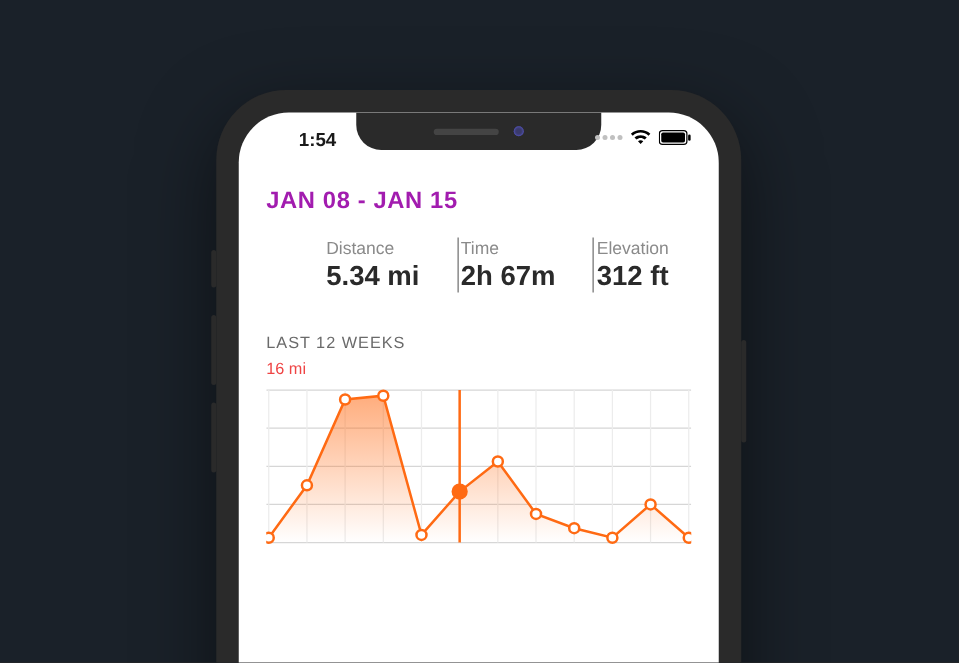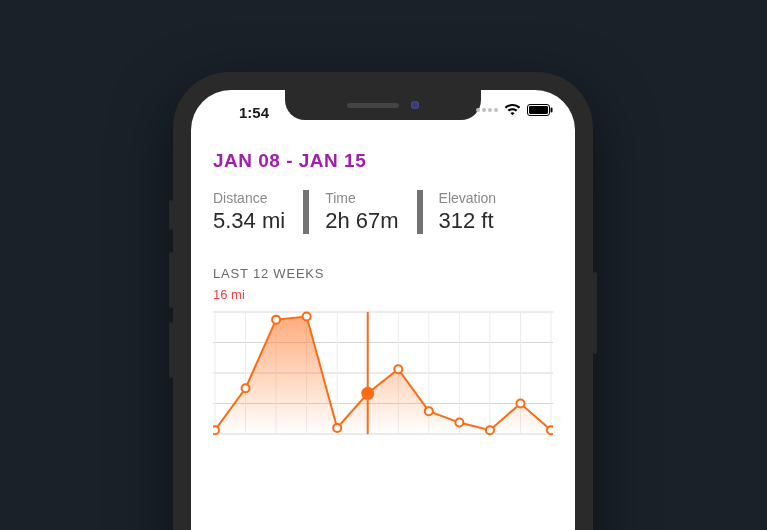--- a/index.html
+++ b/index.html
@@ -89,37 +89,38 @@
   }
   .date-range {
     font-size: 19px;
     font-weight: 800;
     letter-spacing: 0.5px;
     color: #a21caf;
   }
   .stats {
     display: flex;
     margin-top: 18px;
-    gap: 0;
+    gap: 12px;
+    justify-content: flex-end;
   }
   .stat {
     padding-right: 18px;
   }
   .stat + .stat {
-    border-left: 6px solid #737373;
-    padding-left: 16px;
+    border-left: 1px solid #737373;
+    padding-left: 2px;
   }
   .stat-label {
     font-size: 14px;
     color: #8a8a8a;
     margin-bottom: 2px;
   }
   .stat-value {
     font-size: 22px;
-    font-weight: 400;
+    font-weight: 700;
     color: #2a2a2a;
     white-space: nowrap;
   }
   .section-title {
     margin-top: 32px;
     font-size: 13px;
     font-weight: 400;
     letter-spacing: 0.8px;
     color: #6a6a6a;
   }

